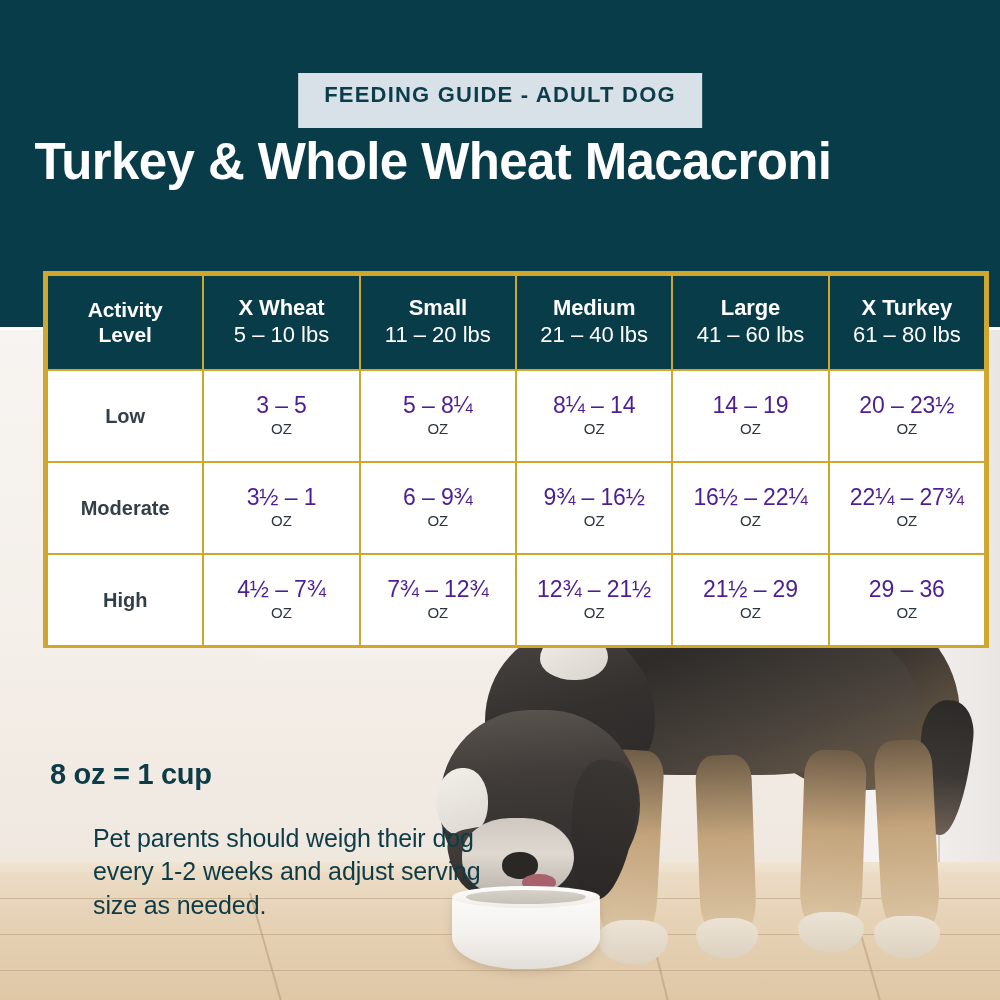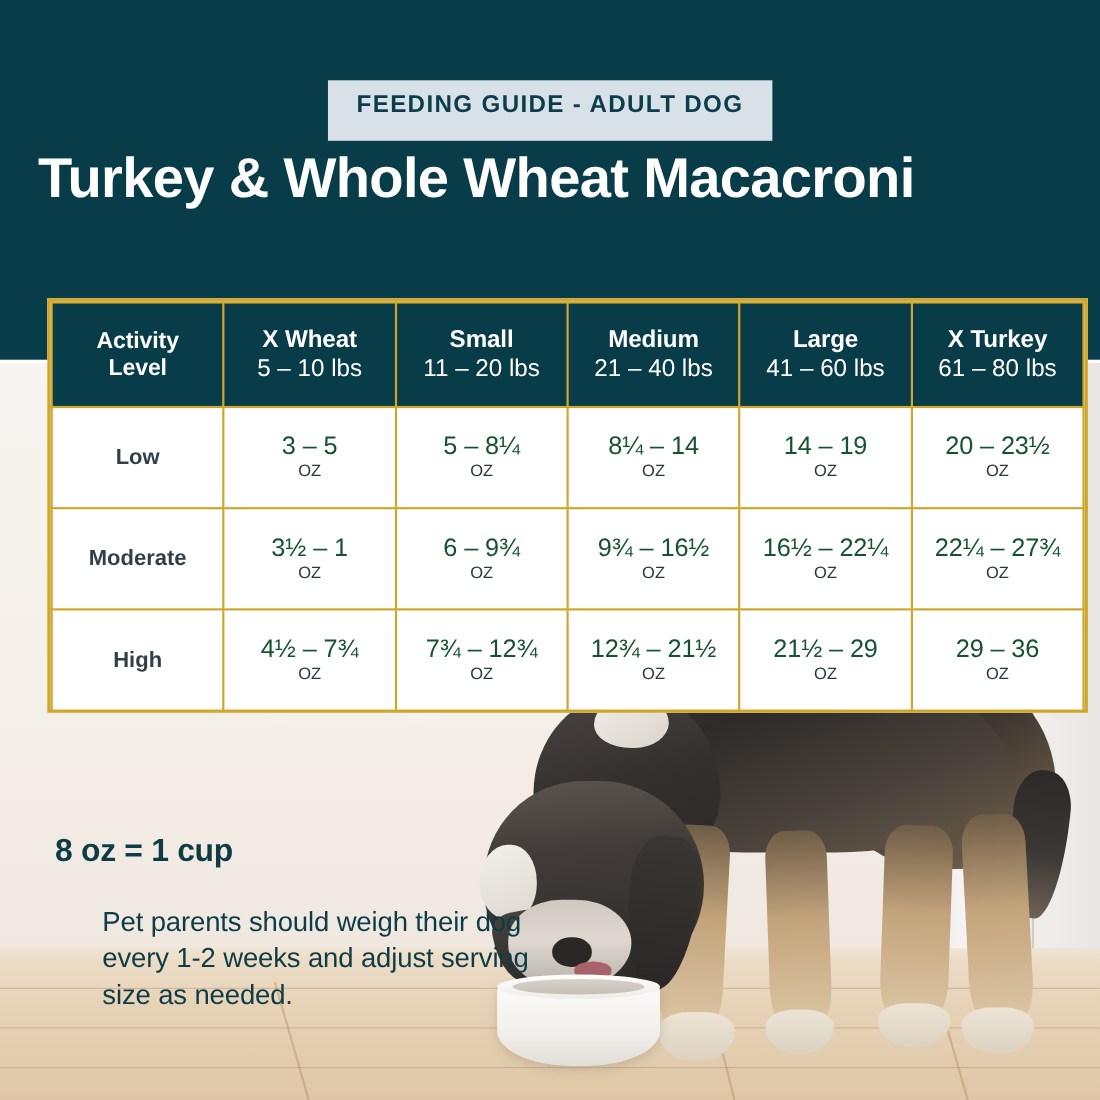--- a/index.html
+++ b/index.html
@@ -262,21 +262,21 @@
     height: 92px;
   }
   td.act {
     font-size: 20px;
     font-weight: bold;
   }
   .amt {
     display: block;
     font-size: 23px;
     line-height: 1.1;
-    color: #14532d;
+    color: #4c1d95;
     letter-spacing: -0.005em;
   }
   .unit {
     display: block;
     font-size: 15px;
     line-height: 1.35;
     color: #2a3640;
     margin-top: 1px;
   }
   

